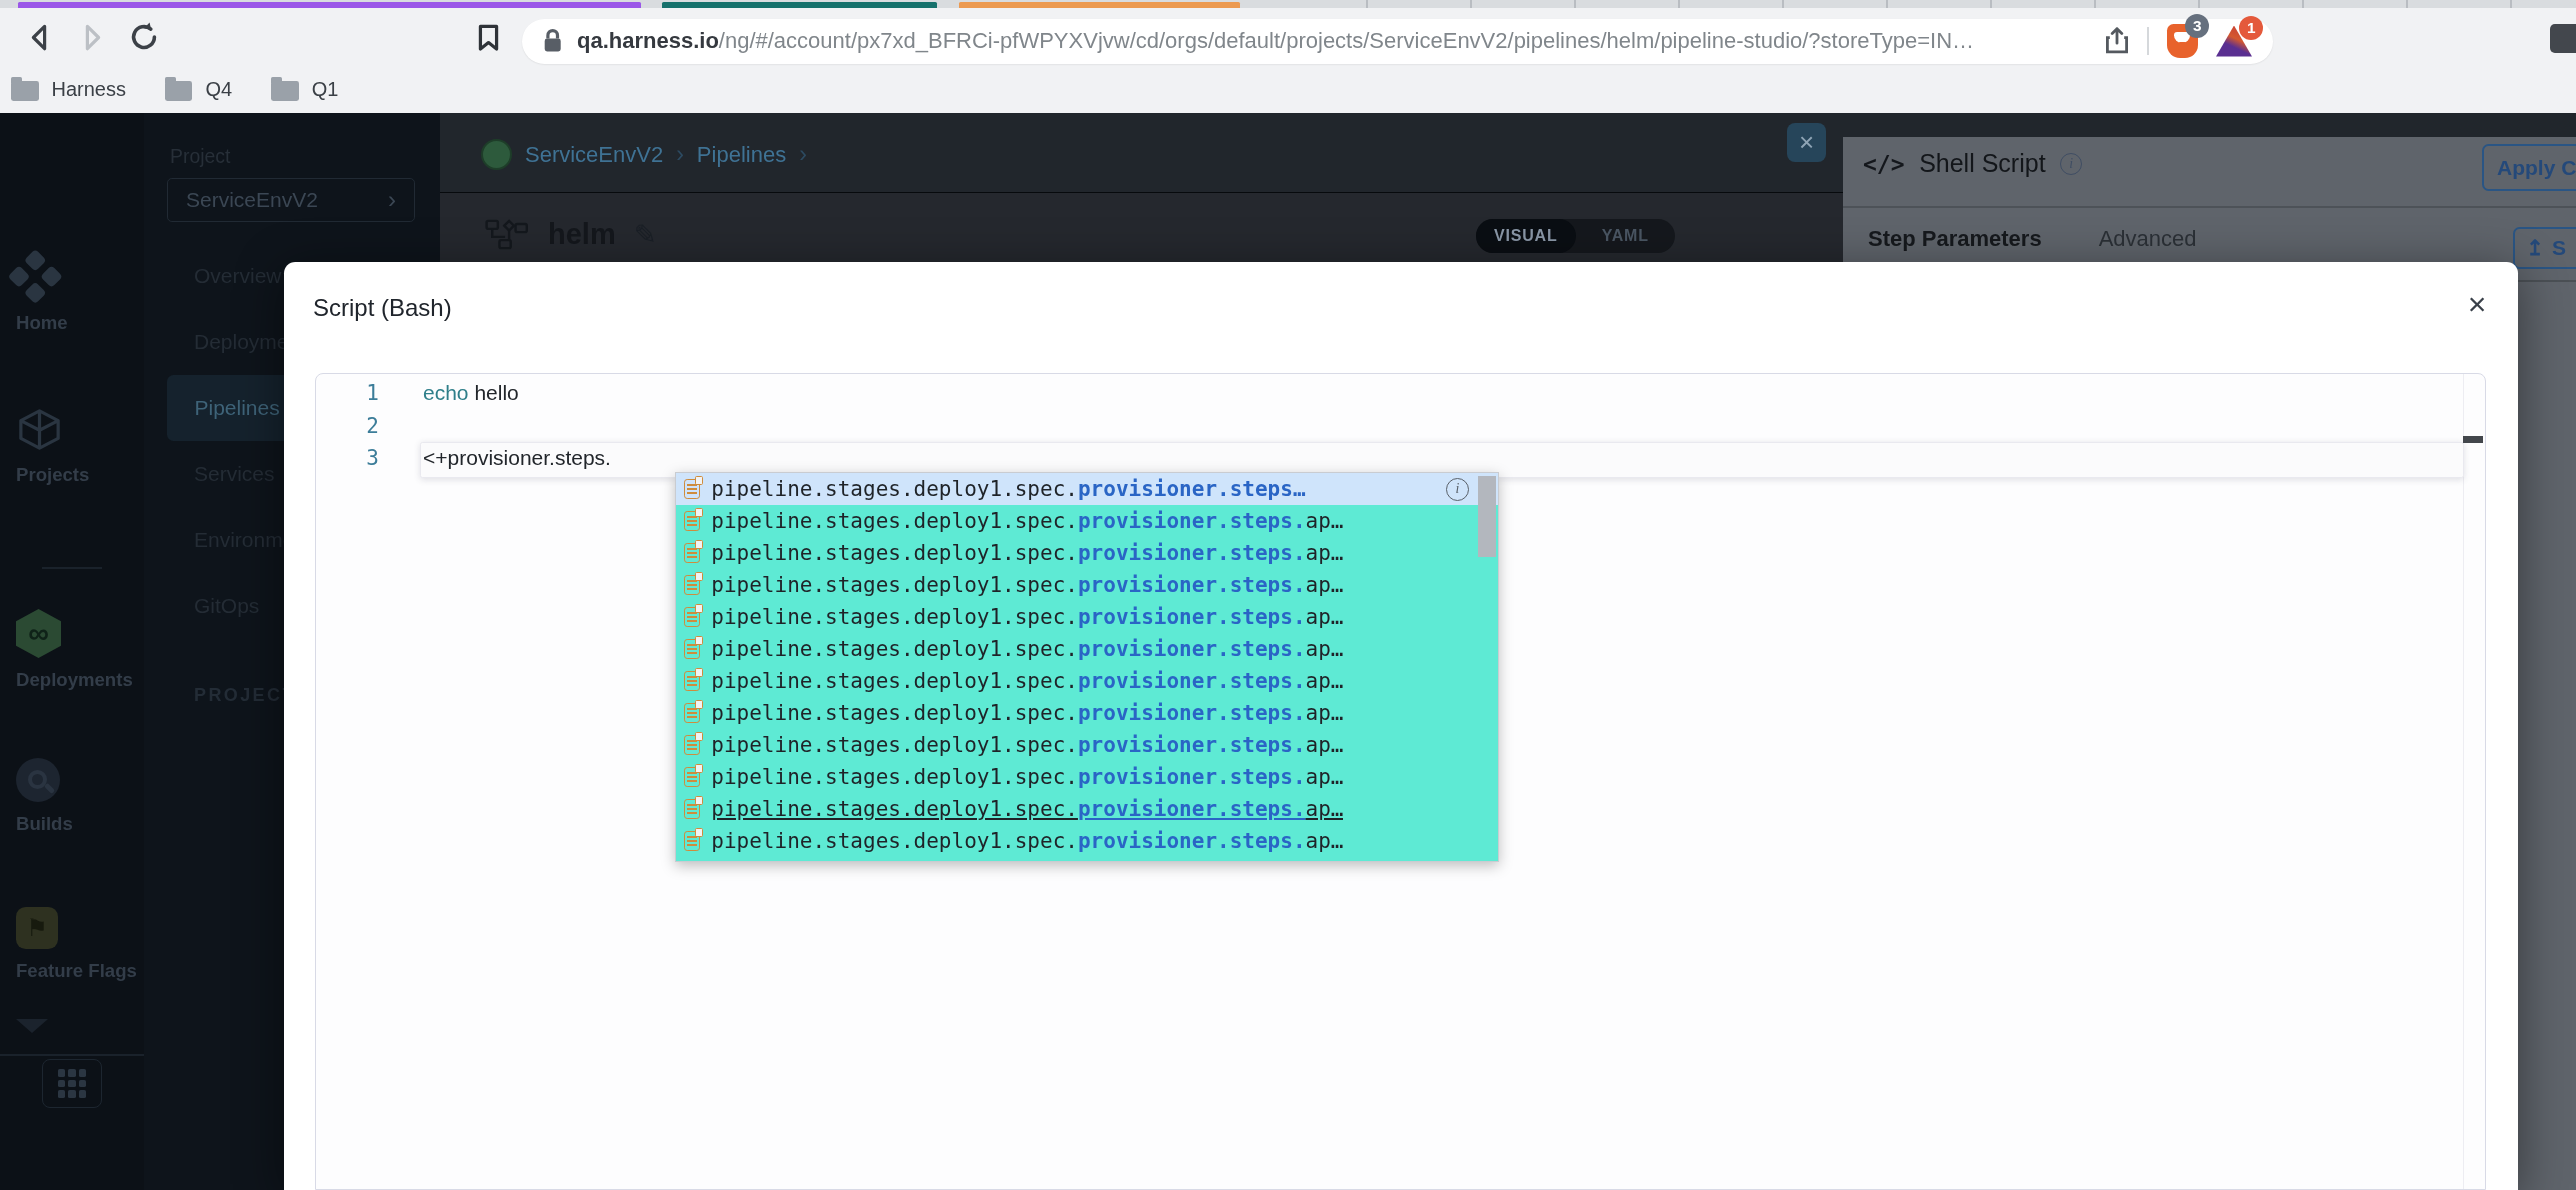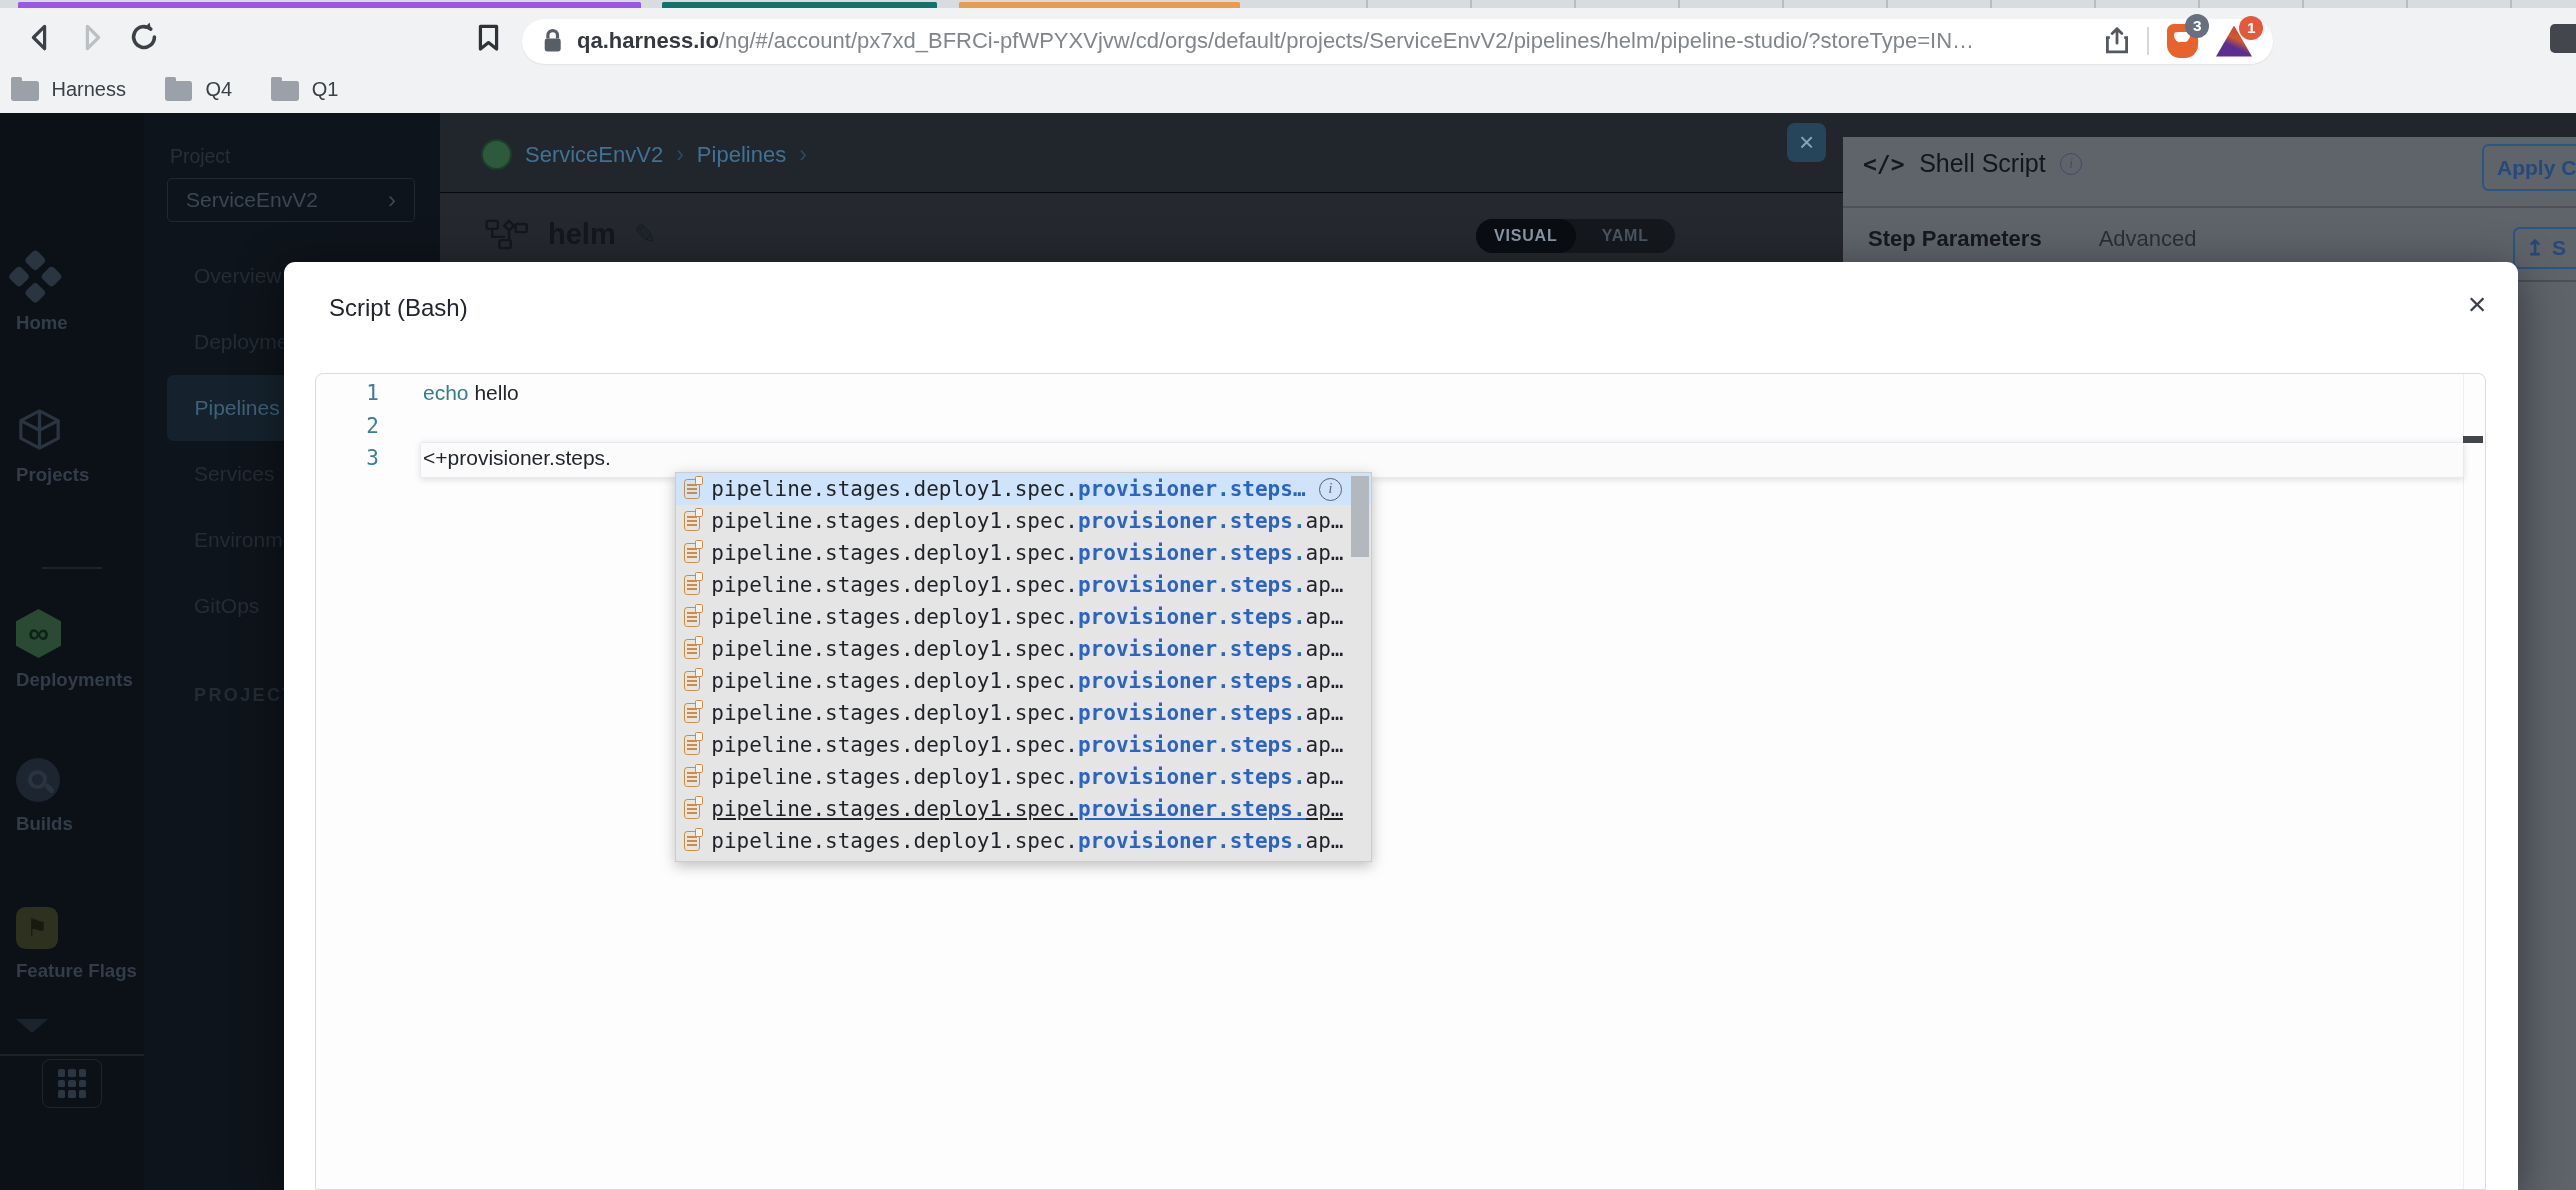--- a/index.html
+++ b/index.html
@@ -99,38 +99,38 @@
   .rp-div{position:absolute;left:0;top:93px;width:100%;height:1.6px;background:#4d5258;}
   .rp-tabs{position:absolute;left:25px;top:113px;display:flex;gap:57px;align-items:center;}
   .rp-tab{font-size:22px;color:#2b3036;}
   .rp-tab.active{font-weight:bold;color:#16191d;}
   .save-btn{position:absolute;left:670px;top:114px;width:105px;height:42px;border:2.4px solid #2a5584;border-radius:6.5px;
     display:flex;align-items:center;gap:8px;padding-left:11.3px;box-sizing:border-box;font-size:21px;font-weight:bold;color:#24497a;}
   .rp-strip-div{position:absolute;left:675px;top:167px;width:58px;height:1.6px;background:#4b5055;}
   
   .modal{position:absolute;left:284px;top:149px;width:2234px;height:928px;background:#ffffff;border-radius:11.3px 11.3px 0 0;
     box-shadow:0 9.7px 49px rgba(0,0,0,.45);z-index:20;}
-  .modal-title{position:absolute;left:29px;top:32px;font-size:24px;color:#20252c;font-weight:500;margin-left:16px;}
+  .modal-title{position:absolute;left:29px;top:32px;font-size:24px;color:#20252c;font-weight:500;}
   .modal-close{position:absolute;right:23px;top:24px;width:36px;height:36px;display:flex;align-items:center;justify-content:center;
     font-size:32px;color:#394049;}
   .editor{position:absolute;left:31px;top:111px;width:2171px;height:817px;border:1.6px solid #d8dae6;border-radius:8px 8px 0 0;
     background:#fdfdfe;box-sizing:border-box;overflow:hidden;}
   .ed-line{position:absolute;left:0;width:100%;height:32px;}
   .ed-num{position:absolute;left:0;top:0;width:63px;text-align:right;font-family:"DejaVu Sans Mono",monospace;
     font-size:21px;line-height:32px;color:var(--line-number);}
   .ed-code{position:absolute;left:107px;top:0;font-family:Liberation Sans, sans-serif;font-size:21px;line-height:32px;
     color:#22262b;z-index:3;}
   .tk{white-space:pre;}
   .tk.kw{color:var(--keyword-teal);}
   .cur-line{position:absolute;left:104px;top:68px;right:21px;height:34px;background:#fbfbfc;border:0.8px solid #e9e9ef;
     border-radius:2.4px;box-shadow:0 1.6px 6.5px rgba(60,60,90,.15);z-index:1;}
   .ruler-line{position:absolute;right:21px;top:0;bottom:0;width:0.8px;background:#ededf2;}
   .ruler-dash{position:absolute;right:1.6px;top:62px;width:20px;height:7.3px;background:#43474c;z-index:4;}
   
-  .suggest{position:absolute;left:359px;top:98px;width:697px;height:390px;background:#e5e5e5;border:0.8px solid #c9ccd1;
+  .suggest{position:absolute;left:359px;top:98px;width:824px;height:390px;background:#5eead4;border:0.8px solid #c9ccd1;
     box-sizing:border-box;box-shadow:0 4px 13px rgba(0,0,0,.25);z-index:10;}
   .sg-row{position:relative;height:32px;display:flex;align-items:center;}
   .sg-row.selected{background:var(--suggest-selected);}
   .sg-icon{position:relative;width:16px;height:19.4px;border:1.6px solid var(--suggest-icon-orange);border-radius:3.2px;
     margin-left:8px;flex:none;box-sizing:border-box;}
   .sg-icon:before{content:"";position:absolute;right:-4px;top:-4px;width:6.5px;height:6.5px;background:#f2f3f4;
     border:1.6px solid var(--suggest-icon-orange);border-radius:1.6px;}
   .sg-icon i{position:absolute;left:2.4px;right:2.4px;height:1.6px;background:var(--suggest-icon-orange);}
   .sg-icon i:nth-child(1){top:4px;} .sg-icon i:nth-child(2){top:8px;} .sg-icon i:nth-child(3){top:12px;}
   .sg-text{margin-left:11.3px;font-family:"DejaVu Sans Mono",monospace;font-size:21px;white-space:nowrap;overflow:hidden;}

